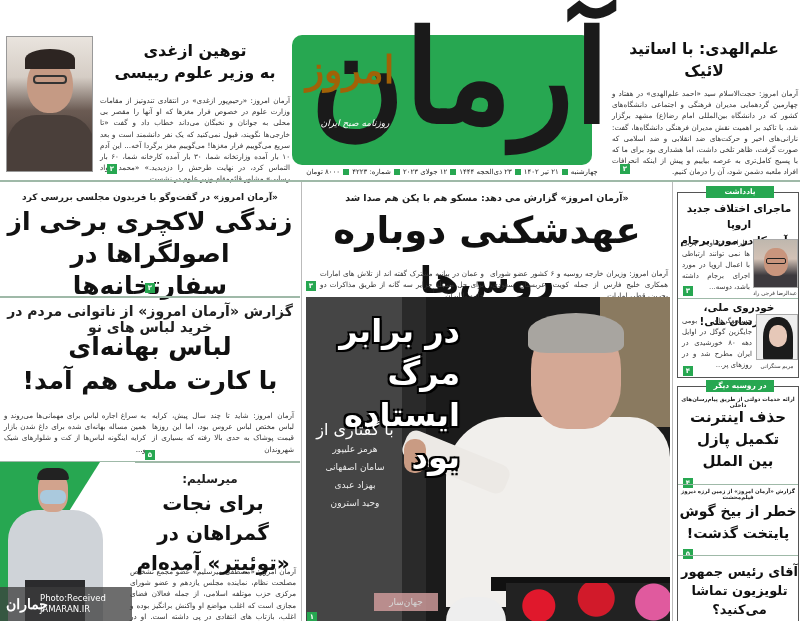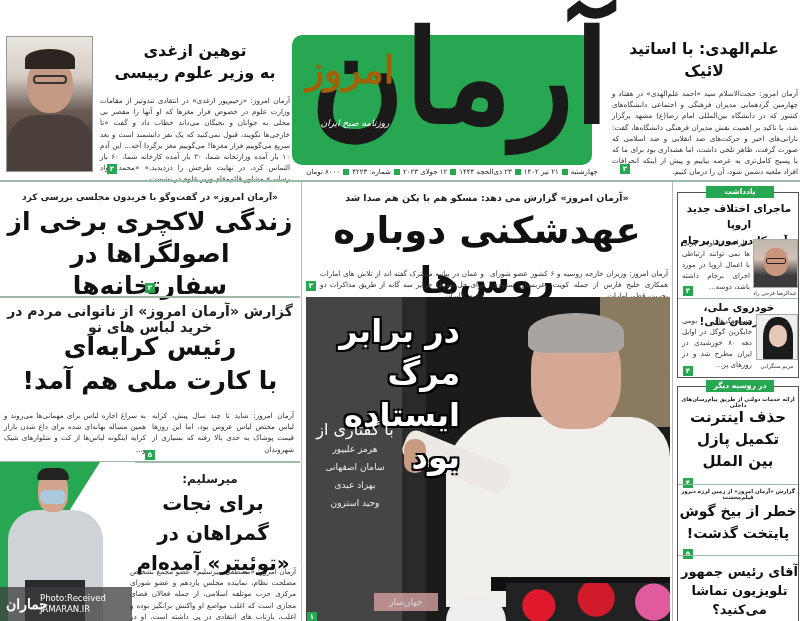--- a/index.html
+++ b/index.html
@@ -105,21 +105,21 @@
 <div class="abs kicker" style="left:4px;top:192px;width:292px;font-size:9px;">«آرمان امروز» در گفت‌وگو با فریدون مجلسی بررسی کرد</div>
 <div class="abs hd" style="left:4px;top:206px;width:292px;font-size:25px;line-height:32px;font-weight:900;">
   <div>زندگی لاکچری برخی از</div>
   <div>اصولگراها در سفارتخانه‌ها</div>
 </div>
 <div class="abs gbox" style="left:145px;top:283px;">۲</div>
 <div class="hline" style="left:0;top:296px;width:300px;"></div>
 
 <div class="abs kicker" style="left:4px;top:303px;width:292px;font-size:14px;">گزارش «آرمان امروز» از ناتوانی مردم در خرید لباس های نو</div>
 <div class="abs hd" style="left:4px;top:330px;width:292px;font-size:25px;line-height:34px;font-weight:900;">
-  <div>رئیس کرایه‌ای</div>
+  <div>لباس بهانه‌ای</div>
   <div>با کارت ملی هم آمد!</div>
 </div>
 <div class="abs body-text" style="left:152px;top:410px;width:142px;">آرمان امروز: شاید تا چند سال پیش، کرایه لباس مختص لباس عروس بود، اما این روزها قیمت پوشاک به حدی بالا رفته که بسیاری از شهروندان</div>
 <div class="abs body-text" style="left:4px;top:410px;width:142px;">به سراغ اجاره لباس برای مهمانی‌ها می‌روند و همین مساله بهانه‌ای شده برای داغ شدن بازار کرایه اینگونه لباس‌ها از کت و شلوارهای شیک و...</div>
 <div class="abs gbox" style="left:145px;top:450px;">۵</div>
 <div class="hline" style="left:0;top:461px;width:300px;"></div>
 
 <div class="photo ph-mirsalim">
   <div class="gtri"></div>
     <div class="gtri2"></div>

